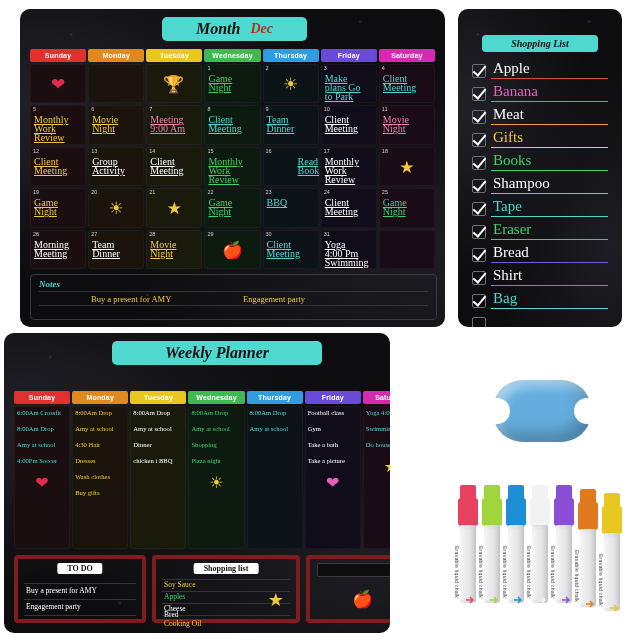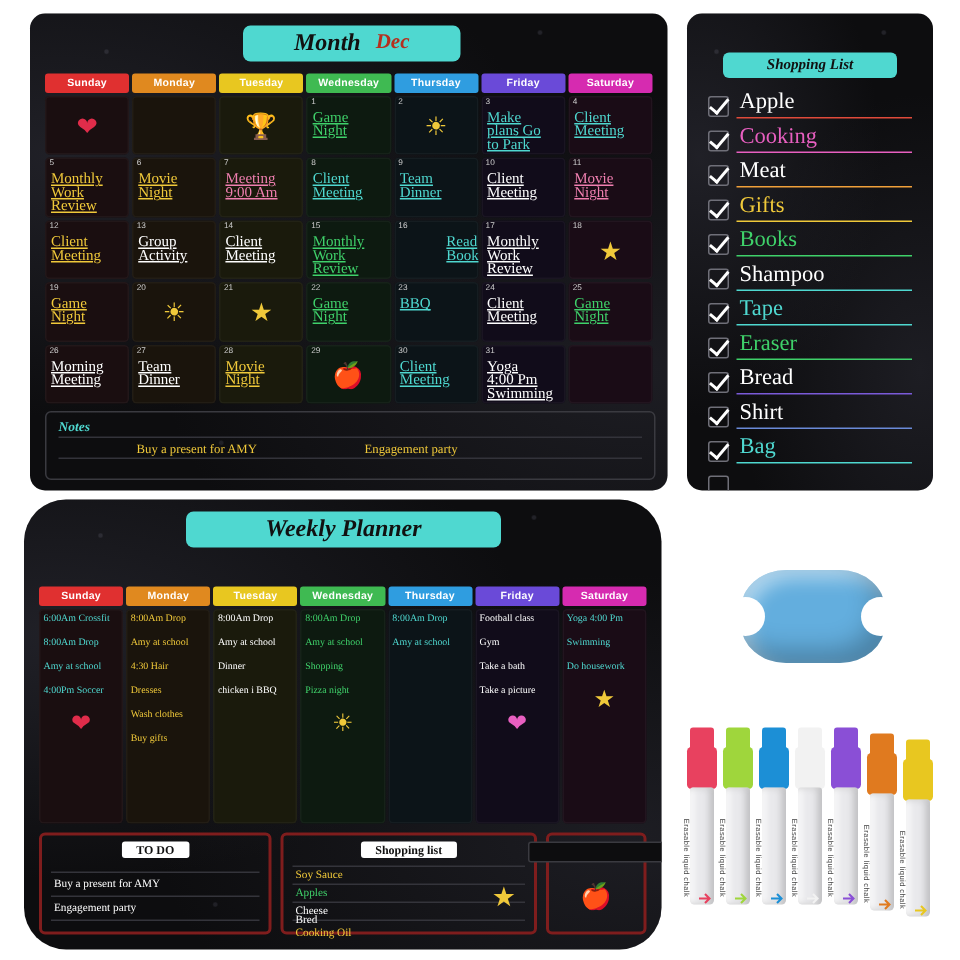--- a/index.html
+++ b/index.html
@@ -36,31 +36,31 @@
   .sb-title{position:absolute;left:24px;top:26px;width:116px;height:17px;background:#4fd8d0;border-radius:4px;
     display:flex;align-items:center;justify-content:center;}
   .sb-title span{font-family:"Liberation Serif",serif;font-style:italic;font-weight:bold;font-size:10px;color:#111;}
   .sl-list{position:absolute;left:14px;top:50px;width:136px;}
   .sl-item{height:23px;display:flex;align-items:center;gap:7px;position:relative;}
   .sl-box{width:12px;height:12px;border:1px solid #6f6f78;border-radius:2px;position:relative;flex:none;}
   .sl-box.checked:after{content:"";position:absolute;left:3px;top:-2px;width:5px;height:11px;border:solid #fff;border-width:0 2px 2px 0;transform:rotate(40deg);}
   .sl-line{position:absolute;left:19px;right:0;bottom:3px;height:1px;}
   .sl-txt{font-family:"Liberation Serif",serif;font-size:15px;position:relative;top:-2px;}
   
-  #weekly-board{left:16px;top:333px;width:425px;height:300px;border-radius:28px;}
+  #weekly-board{left:4px;top:333px;width:386px;height:300px;}
   .wp-title{position:absolute;left:108px;top:8px;width:210px;height:24px;background:#4fd8d0;border-radius:5px;
     display:flex;align-items:center;justify-content:center;}
   .wp-title span{font-family:"Liberation Serif",serif;font-style:italic;font-weight:bold;font-size:16px;color:#111;}
   .wp-dow{position:absolute;left:10px;top:58px;width:405px;height:13px;display:flex;gap:2px;}
   .wp-cols{position:absolute;left:10px;top:73px;width:405px;height:143px;display:grid;grid-template-columns:repeat(7,1fr);gap:2px;}
   .wp-col{border-radius:3px;position:relative;padding:3px 3px 0 3px;overflow:hidden;}
   .wp-ev{font-size:6.6px;line-height:8px;font-family:"Liberation Serif",serif;padding-bottom:8px;}
   .wp-ico{text-align:center;font-size:16px;line-height:16px;padding:2px 0;}
   .wp-bottom{position:absolute;left:10px;top:222px;width:405px;height:68px;display:flex;gap:6px;}
-  .wp-box{border:2px solid #7f1d1d;border-radius:4px;position:relative;flex:1;padding-left:27px;}
+  .wp-box{border:4px solid #7f1d1d;border-radius:4px;position:relative;flex:1;}
   .wp-box .hdr{position:absolute;top:4px;left:50%;transform:translateX(-50%);background:#fff;color:#111;
     font-size:8px;font-family:"Liberation Serif",serif;font-weight:bold;padding:1px 10px;border-radius:2px;white-space:nowrap;}
   .wp-box .bl{position:absolute;left:6px;right:6px;height:1px;background:#34343b;}
   .wp-box .btxt{position:absolute;left:8px;font-size:7.5px;font-family:"Liberation Serif",serif;}
   .sponge-wrap{position:absolute;left:486px;top:374px;width:112px;height:76px;}
   .sponge-body{position:absolute;left:8px;top:6px;width:96px;height:62px;background:#63aede;border-radius:30px/26px;}
   .sponge-notch{position:absolute;width:26px;height:26px;background:#fff;border-radius:50%;}
   
   .markers{position:absolute;left:458px;top:485px;width:172px;height:140px;}
   .marker{position:absolute;width:20px;height:118px;}
@@ -237,21 +237,21 @@
     <span>Shopping List</span>
   </div>
   <div class="sl-list" id="shopping-list">
       <div class="sl-item">
         <div class="sl-box checked"></div>
         <div class="sl-txt" style="color: rgb(255, 255, 255);">Apple</div>
         <div class="sl-line" style="background: rgb(224, 74, 58);"></div>
       </div>
       <div class="sl-item">
         <div class="sl-box checked"></div>
-        <div class="sl-txt" style="color: rgb(232, 95, 192);">Cooking</div>
+        <div class="sl-txt" style="color: rgb(232, 95, 192);">Banana</div>
         <div class="sl-line" style="background: rgb(232, 95, 192);"></div>
       </div>
       <div class="sl-item">
         <div class="sl-box checked"></div>
         <div class="sl-txt" style="color: rgb(255, 255, 255);">Meat</div>
         <div class="sl-line" style="background: rgb(240, 160, 58);"></div>
       </div>
       <div class="sl-item">
         <div class="sl-box checked"></div>
         <div class="sl-txt" style="color: rgb(240, 201, 58);">Gifts</div>

